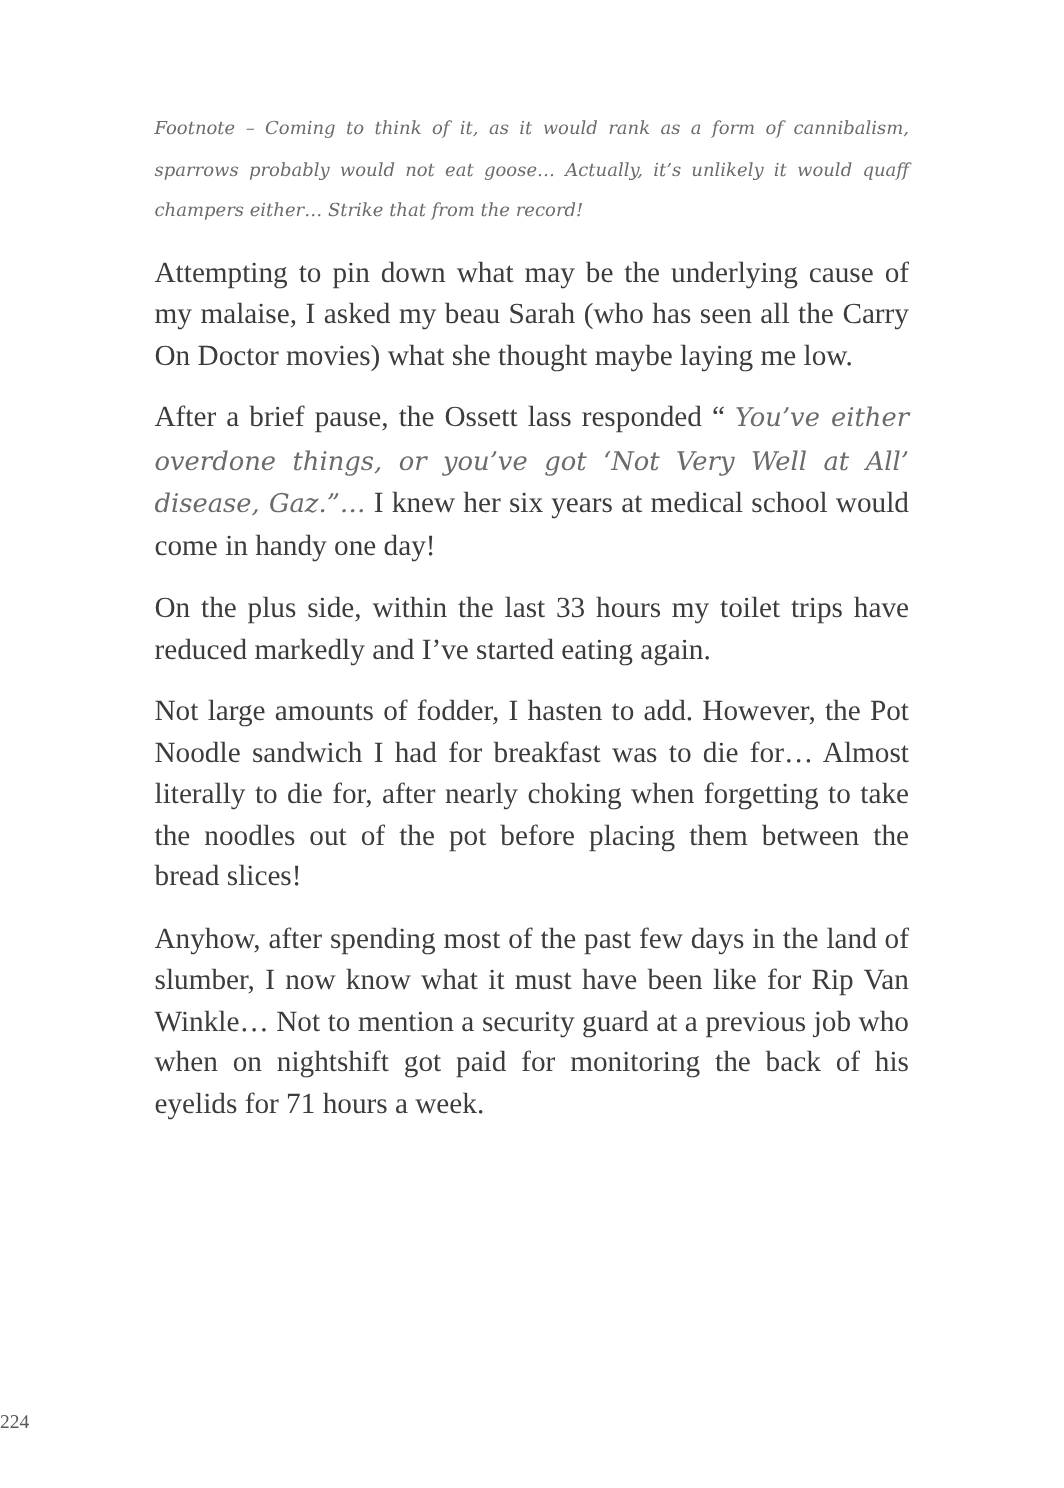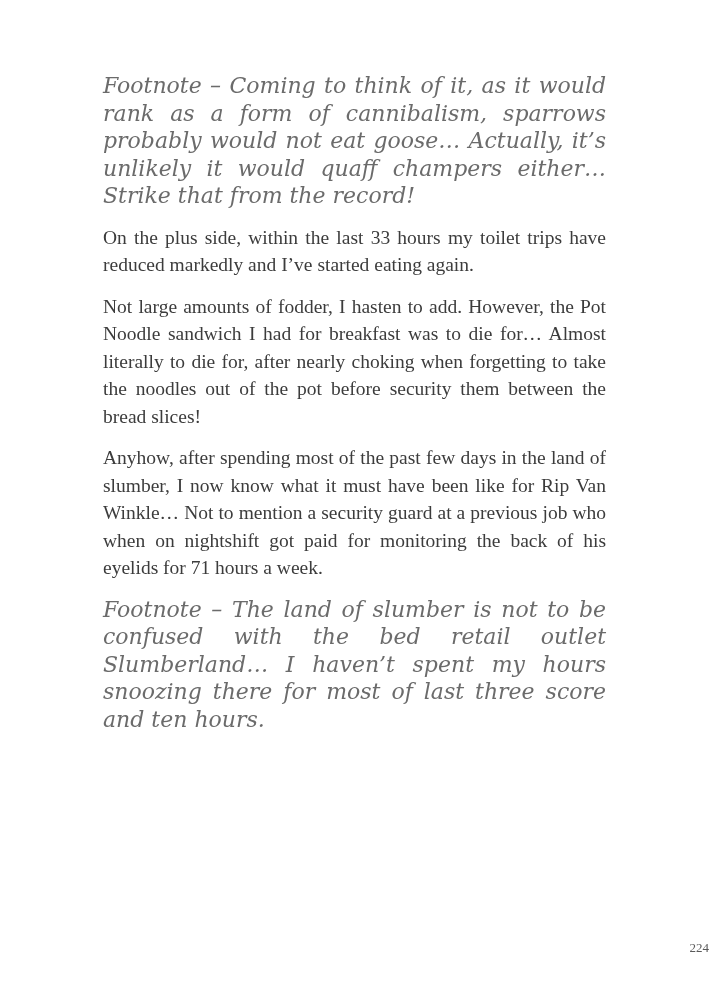--- a/index.html
+++ b/index.html
@@ -33,55 +33,56 @@
   }
   .body-para {
     font-family: "Liberation Serif", "DejaVu Serif", serif;
     font-size: 19.5px;
     line-height: 27.5px;
     color: var(--body-text);
   }
   .footnote {
     font-family: "DejaVu Serif", "Liberation Serif", serif;
     font-style: italic;
-    font-size: 22px;
+    font-size: 12px;
     line-height: 27.5px;
     color: var(--footnote-text);
   }
   .quoted-italic {
     font-family: "DejaVu Serif", "Liberation Serif", serif;
     font-style: italic;
     font-size: 17.2px;
     color: var(--footnote-text);
   }
   .page-number {
     position: absolute;
     bottom: 36px;
     left: 0;
     width: 100%;
-    text-align: right;
+    text-align: left;
     font-family: "Liberation Serif", "DejaVu Serif", serif;
     font-size: 13px;
     color: var(--page-number-text);
   }
 </style>
 </head>
 <body>
 
 <div class="page">
   <div class="text-block">
 
     <p class="footnote">Footnote – Coming to think of it, as it would rank as a form of cannibalism, sparrows probably would not eat goose… Actually, it’s unlikely it would quaff champers either… Strike that from the record!</p>
 
+    <p class="body-para">Attempting to pin down what may be the underlying cause of my malaise, I asked my beau Sarah (who has seen all the Carry On Doctor movies) what she thought maybe laying me low.</p>
 
+    <p class="body-para"><span>After a brief pause, the Ossett lass responded “ </span><span class="quoted-italic">You’ve either overdone things, or you’ve got ‘Not Very Well at All’ disease, Gaz.”…</span><span> I knew her six years at medical school would come in handy one day!</span></p>
 
     <p class="body-para">On the plus side, within the last 33 hours my toilet trips have reduced markedly and I’ve started eating again.</p>
 
-    <p class="body-para">Not large amounts of fodder, I hasten to add. However, the Pot Noodle sandwich I had for breakfast was to die for… Almost literally to die for, after nearly choking when forgetting to take the noodles out of the pot before security them between the bread slices!</p>
+    <p class="body-para">Not large amounts of fodder, I hasten to add. However, the Pot Noodle sandwich I had for breakfast was to die for… Almost literally to die for, after nearly choking when forgetting to take the noodles out of the pot before placing them between the bread slices!</p>
 
     <p class="body-para">Anyhow, after spending most of the past few days in the land of slumber, I now know what it must have been like for Rip Van Winkle… Not to mention a security guard at a previous job who when on nightshift got paid for monitoring the back of his eyelids for 71 hours a week.</p>
 
-    <p class="footnote">Footnote – The land of slumber is not to be confused with the bed retail outlet Slumberland… I haven’t spent my hours snoozing there for most of last three score and ten hours.</p>
 
   </div>
 
   <div class="page-number">224</div>
 </div>
 
 </body></html>

